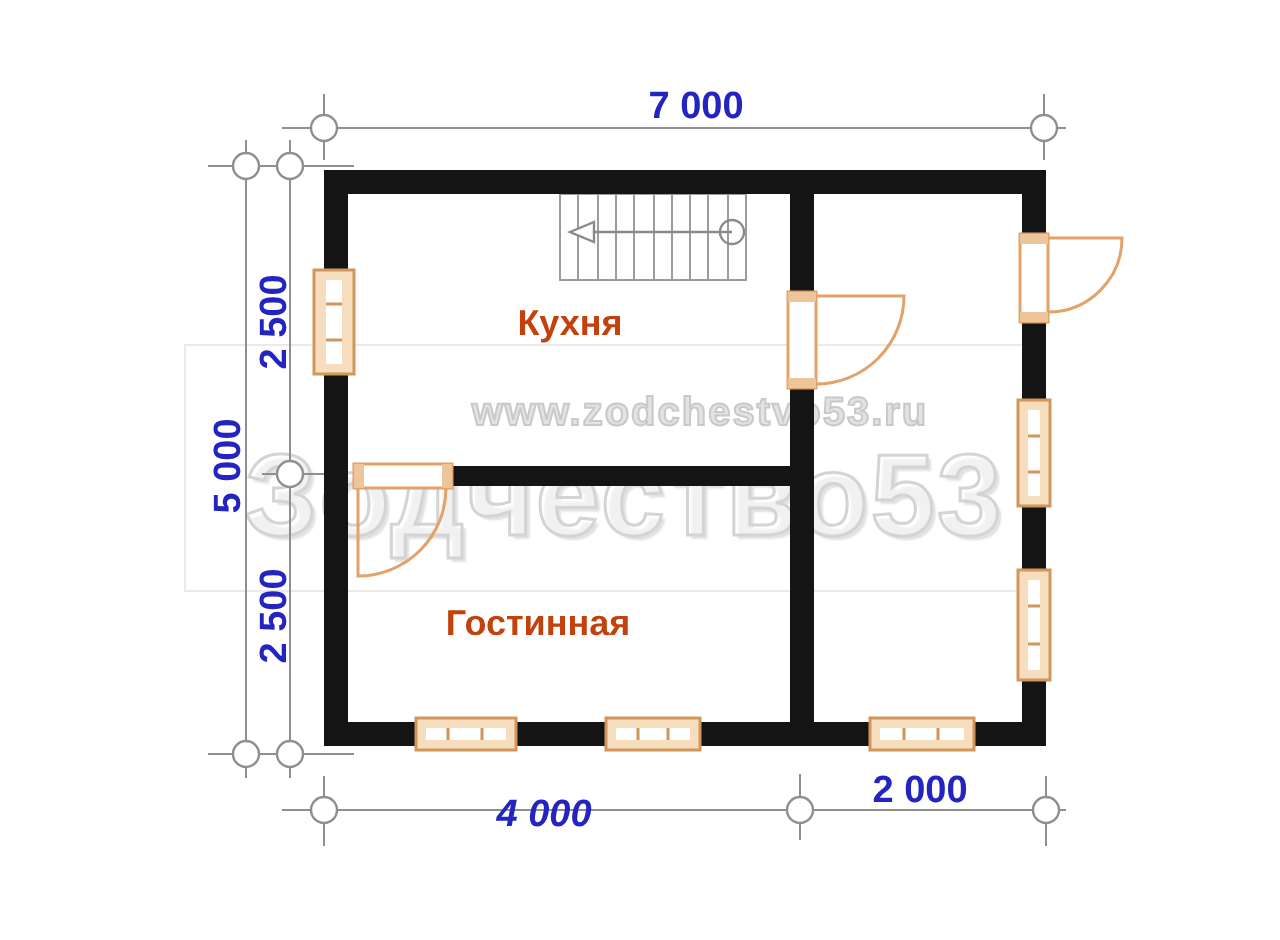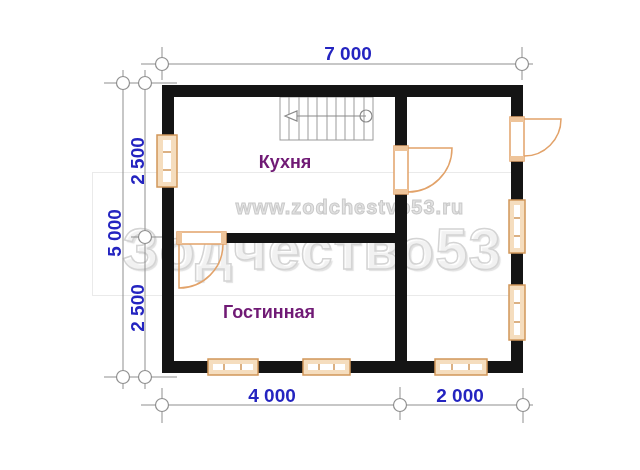--- a/index.html
+++ b/index.html
@@ -30,21 +30,21 @@
   .jamb{fill:#eec49a;}
   .stair{stroke:#9b9b9b;stroke-width:1;fill:#ffffff;}
   .stair-l{stroke:#9b9b9b;stroke-width:1;}
   .stair-a{stroke:#8a8a8a;stroke-width:1.2;fill:none;}
   .stair-h{fill:#ffffff;stroke:#8a8a8a;stroke-width:1.2;}
   
   .dim{position:absolute;color:var(--dimension-text,#2424c0);
     font-size:19px;font-weight:600;white-space:nowrap;
     transform:translate(-50%,-50%);}
   .dim.v{transform:translate(-50%,-50%) rotate(-90deg);}
-  .room{position:absolute;color:#701a75;font-size:18px;font-weight:600;
+  .room{position:absolute;color:#c2410c;font-size:18px;font-weight:600;
     white-space:nowrap;transform:translate(-50%,-50%);}
 </style>
 </head>
 <body>
 
 <div id="canvas">
 
   <div class="wm-box"></div>
   <div class="wm-url">www.zodchestvo53.ru</div>
   <div class="wm-brand">Зодчество53</div>
@@ -170,19 +170,19 @@
         <rect class="jamb" x="510" y="156" width="14" height="5"></rect>
         <path class="door-p" d="M 524 119 L 561 119 A 37 37 0 0 1 524 156"></path>
       </g>
     </g>
   </svg>
 
   <div class="dim" style="left:348px;top:54px;">7 000</div>
   <div class="dim v" style="left:138px;top:161px;">2 500</div>
   <div class="dim v" style="left:115px;top:233px;">5 000</div>
   <div class="dim v" style="left:138px;top:308px;">2 500</div>
-  <div class="dim" style="left:272px;top:396px;">4 000</div>
+  <div class="dim" style="left:272px;top:408px;font-style:italic;">4 000</div>
   <div class="dim" style="left:460px;top:396px;">2 000</div>
 
   <div class="room" style="left:285px;top:162px;">Кухня</div>
   <div class="room" style="left:269px;top:291px;margin-top:21px;">Гостинная</div>
 
 </div>
 
 </body></html>

